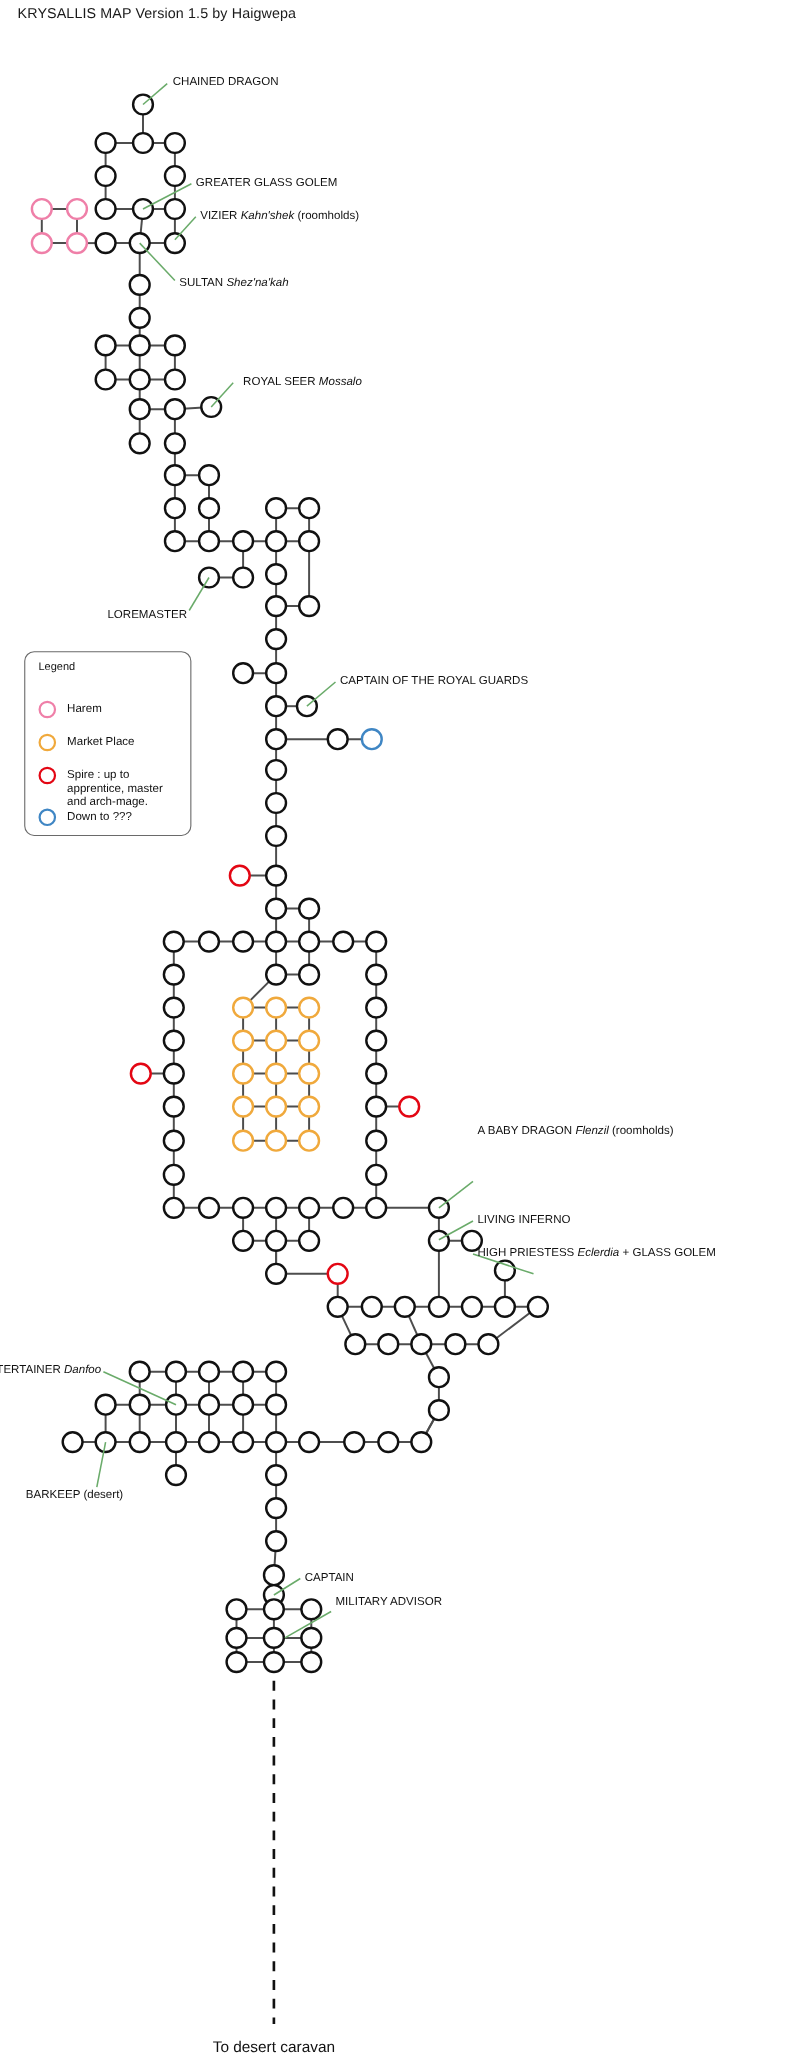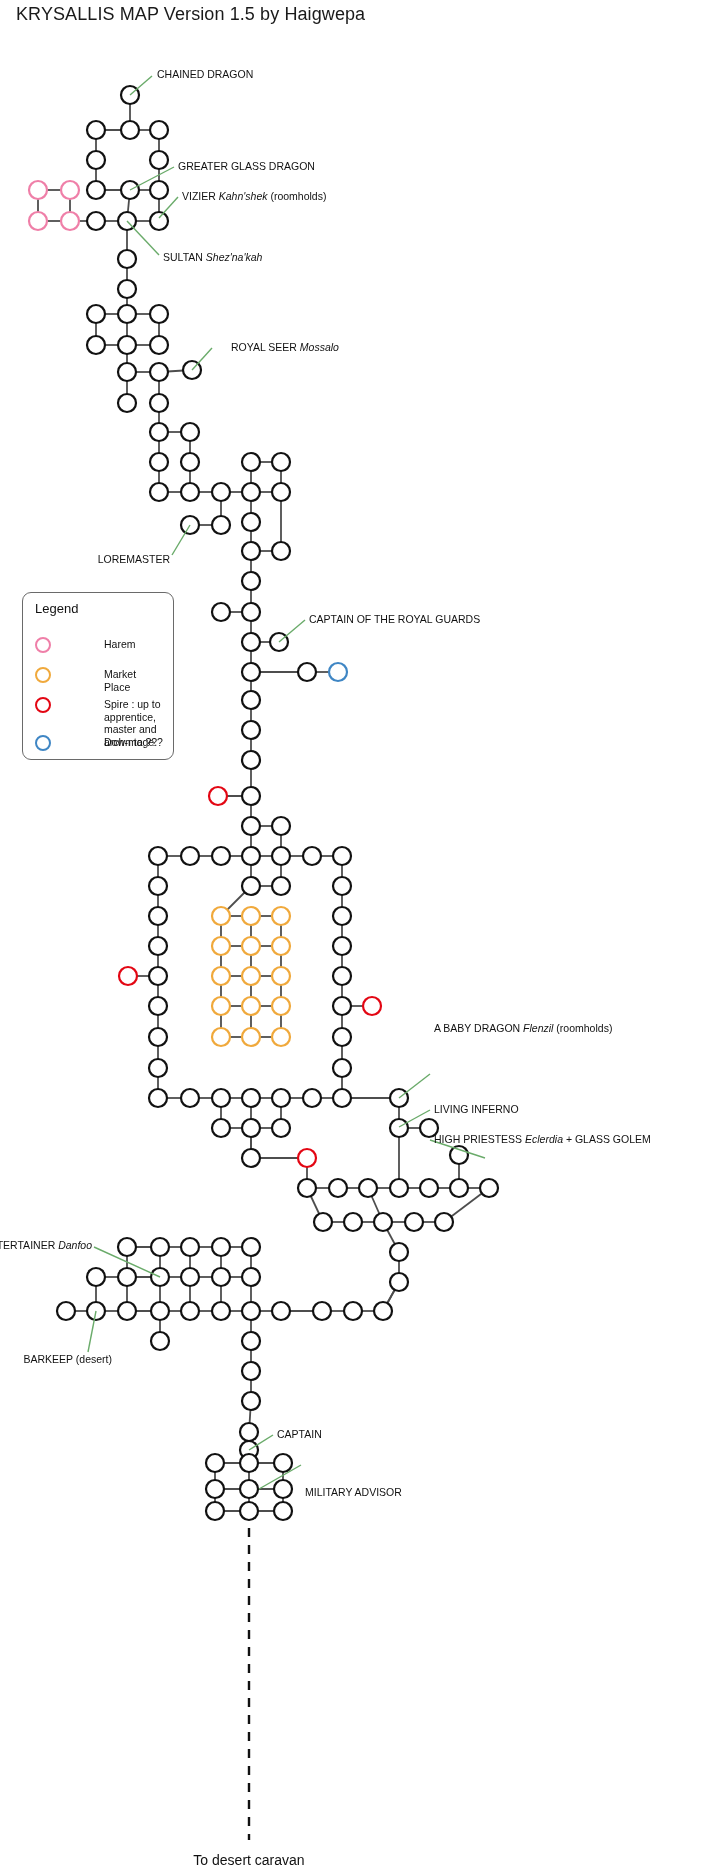--- a/index.html
+++ b/index.html
@@ -4,40 +4,40 @@
 <title>KRYSALLIS MAP</title>
 <style>
   html,body{margin:0;padding:0;background:#ffffff;}
   body{
     width:728px;height:1870px;position:relative;overflow:hidden;
     font-family:"Liberation Sans","DejaVu Sans",sans-serif;
     color:#1a1a1a;
   }
   #map-title{
     position:absolute;left:16px;top:4px;
-    font-size:18px;letter-spacing:.1px;color:#1a1a1a;white-space:nowrap;
+    font-size:13px;letter-spacing:.1px;color:#1a1a1a;white-space:nowrap;
   }
   #map-canvas{position:absolute;left:0;top:0;width:728px;height:1870px;}
   .label{
     position:absolute;font-size:10.5px;color:#111;white-space:nowrap;
     line-height:12px;
   }
   .label.right{transform:translateY(-50%);}
   .label.left{transform:translate(-100%,-50%);padding-left:44px;}
   .label i{}
   #legend-box{
     position:absolute;left:22px;top:592px;width:152px;height:168px;
     border:1.4px solid #6a6a6a;border-radius:9px;background:#fff;
     box-sizing:border-box;
   }
   #legend-title{
-    position:absolute;left:12px;top:8px;font-size:13px;color:#111;
+    position:absolute;left:12px;top:8px;font-size:10px;color:#111;
   }
   .legend-row{
-    position:absolute;left:12px;display:flex;align-items:flex-start;gap:43px;
+    position:absolute;left:12px;display:flex;align-items:flex-start;
   }
   .legend-swatch{
     width:16px;height:16px;border-radius:50%;border:2px solid #000;
     box-sizing:border-box;flex:0 0 16px;margin-right:10px;background:#fff;
   }
   .legend-text{font-size:10.5px;color:#111;line-height:12.5px;padding-top:1px;}
   #caravan-label{
     position:absolute;left:249px;top:1852px;transform:translateX(-50%);
     font-size:14px;color:#111;white-space:nowrap;
   }
@@ -438,33 +438,33 @@
       <line x1="430" y1="1140" x2="485" y2="1158" stroke="#6aab6a" stroke-width="1.4"></line>
       <line x1="94" y1="1247" x2="160" y2="1277" stroke="#6aab6a" stroke-width="1.4"></line>
       <line x1="88" y1="1352" x2="96" y2="1311" stroke="#6aab6a" stroke-width="1.4"></line>
       <line x1="273" y1="1435" x2="249" y2="1450" stroke="#6aab6a" stroke-width="1.4"></line>
       <line x1="301" y1="1465" x2="259" y2="1489" stroke="#6aab6a" stroke-width="1.4"></line>
     </g>
   </svg>
 
 <div id="annotation-layer">
     <div class="label right" style="left: 157px; top: 74px;"><span>CHAINED DRAGON</span></div>
-    <div class="label right" style="left: 178px; top: 166px;"><span>GREATER GLASS DRAGON</span></div>
+    <div class="label right" style="left: 178px; top: 166px;"><span>GREATER GLASS GOLEM</span></div>
     <div class="label right" style="left: 182px; top: 196px;"><span>VIZIER </span><i>Kahn'shek</i><span> (roomholds)</span></div>
     <div class="label right" style="left: 163px; top: 257px;"><span>SULTAN </span><i>Shez'na'kah</i></div>
-    <div class="label right" style="left: 231px; top: 347px;"><span>ROYAL SEER </span><i>Mossalo</i></div>
+    <div class="label right" style="left: 221px; top: 347px;"><span>ROYAL SEER </span><i>Mossalo</i></div>
     <div class="label left" style="left: 170px; top: 559px;"><span>LOREMASTER</span></div>
     <div class="label right" style="left: 309px; top: 619px; text-align: center;"><span>CAPTAIN OF THE ROYAL GUARDS</span></div>
     <div class="label right" style="left: 434px; top: 1028px;"><span>A BABY DRAGON </span><i>Flenzil</i><span> (roomholds)</span></div>
     <div class="label right" style="left: 434px; top: 1109px;"><span>LIVING INFERNO</span></div>
     <div class="label right" style="left: 434px; top: 1139px;"><span>HIGH PRIESTESS </span><i>Eclerdia</i><span> + GLASS GOLEM</span></div>
     <div class="label left" style="left: 92px; top: 1245px;"><span>ENTERTAINER </span><i>Danfoo</i></div>
     <div class="label left" style="left: 112px; top: 1359px;"><span>BARKEEP (desert)</span></div>
     <div class="label right" style="left: 277px; top: 1434px; text-align: right;"><span>CAPTAIN</span></div>
-    <div class="label right" style="left: 305px; top: 1492px;"><span>MILITARY ADVISOR</span></div>
+    <div class="label right" style="left: 305px; top: 1456px;"><span>MILITARY ADVISOR</span></div>
   </div>
 
 <div id="legend-box">
   <div id="legend-title">Legend</div>
   <div id="legend-items">
       <div class="legend-row" style="top: 44px; width: 130px;">
         <span class="legend-swatch" style="border-color: rgb(239, 127, 168);"></span>
         <span class="legend-text">Harem</span>
       </div>
       <div class="legend-row" style="top: 74px; width: 130px;">

